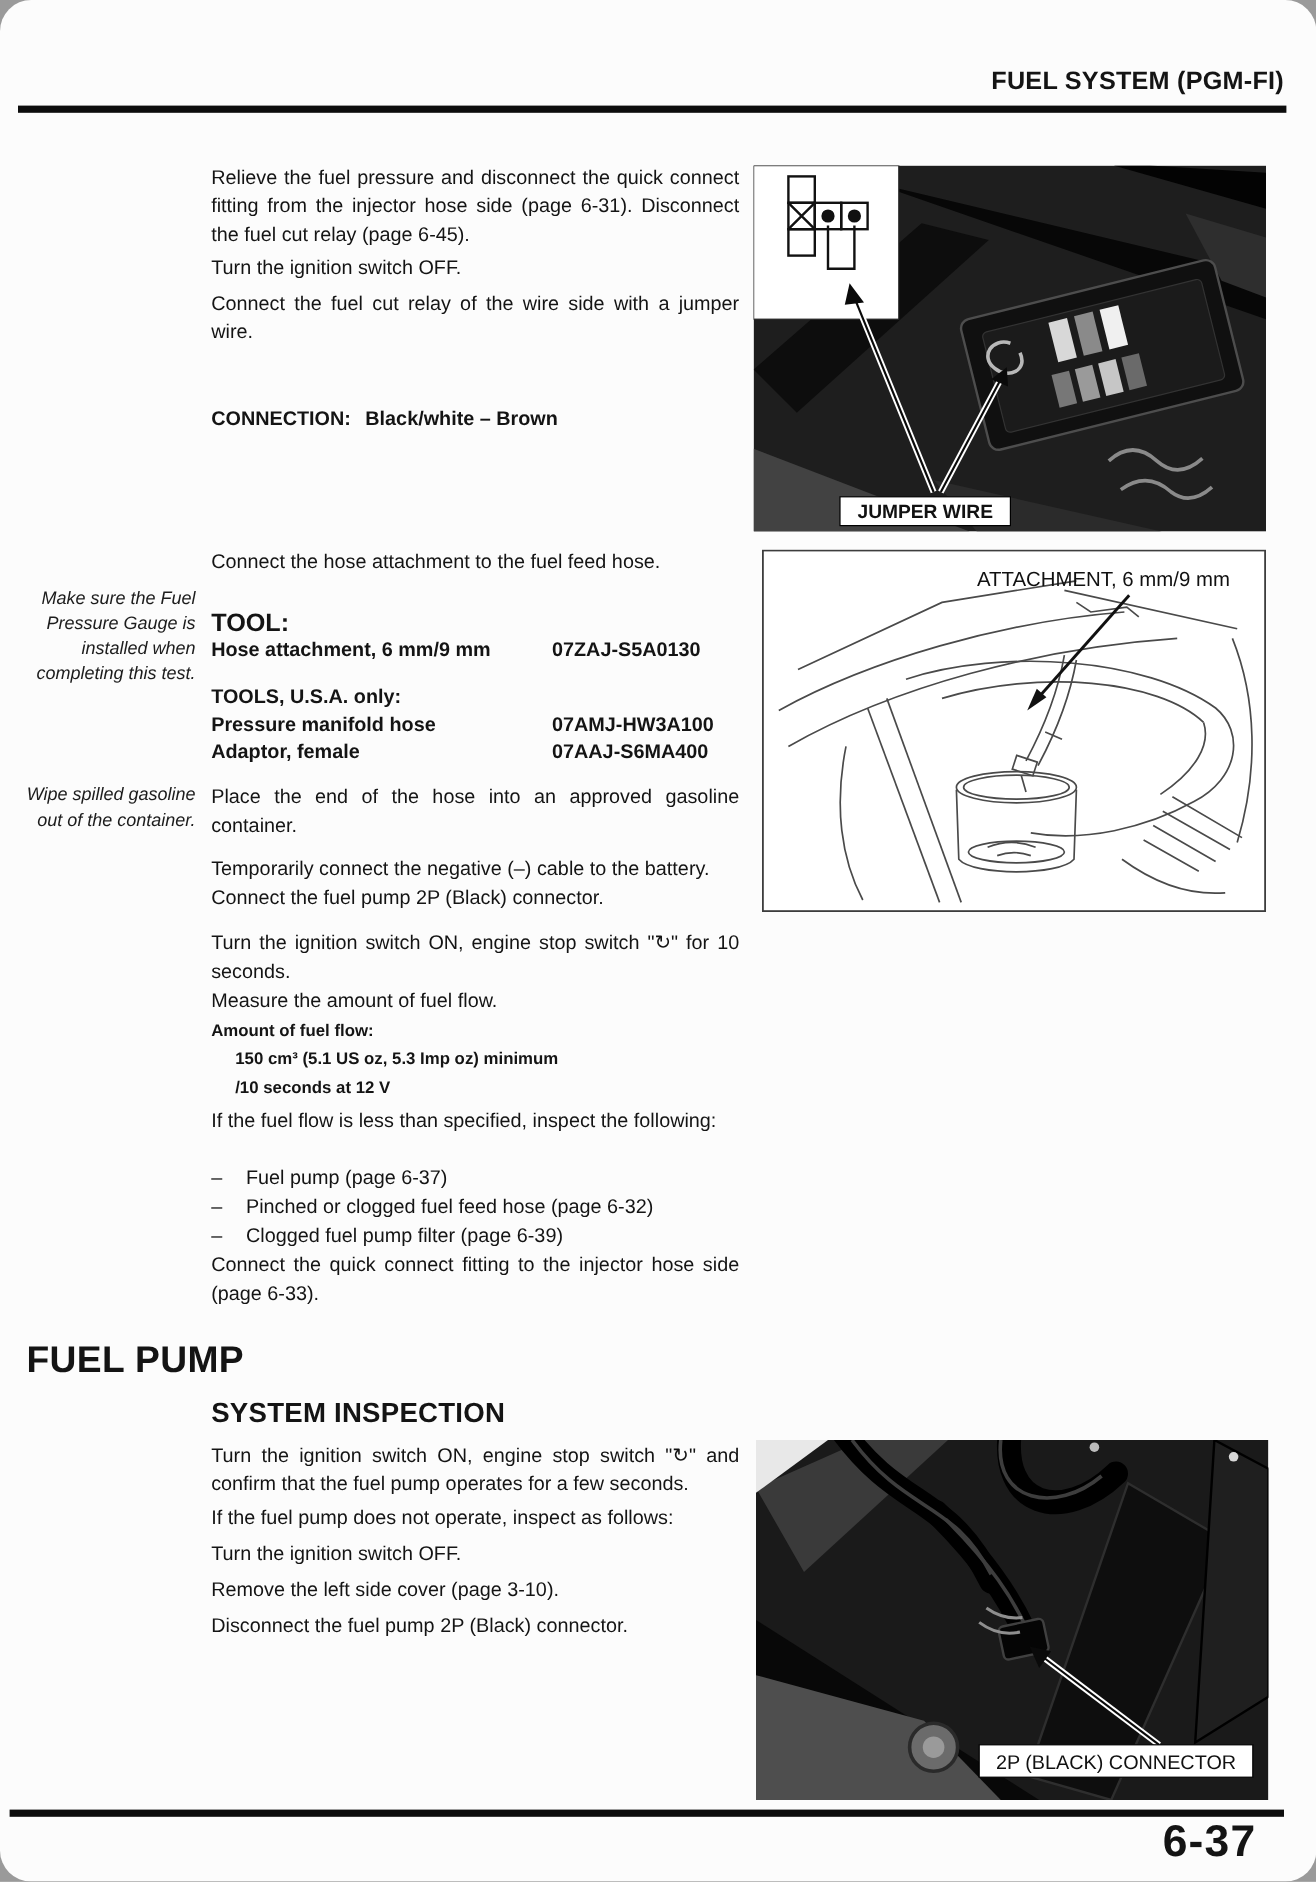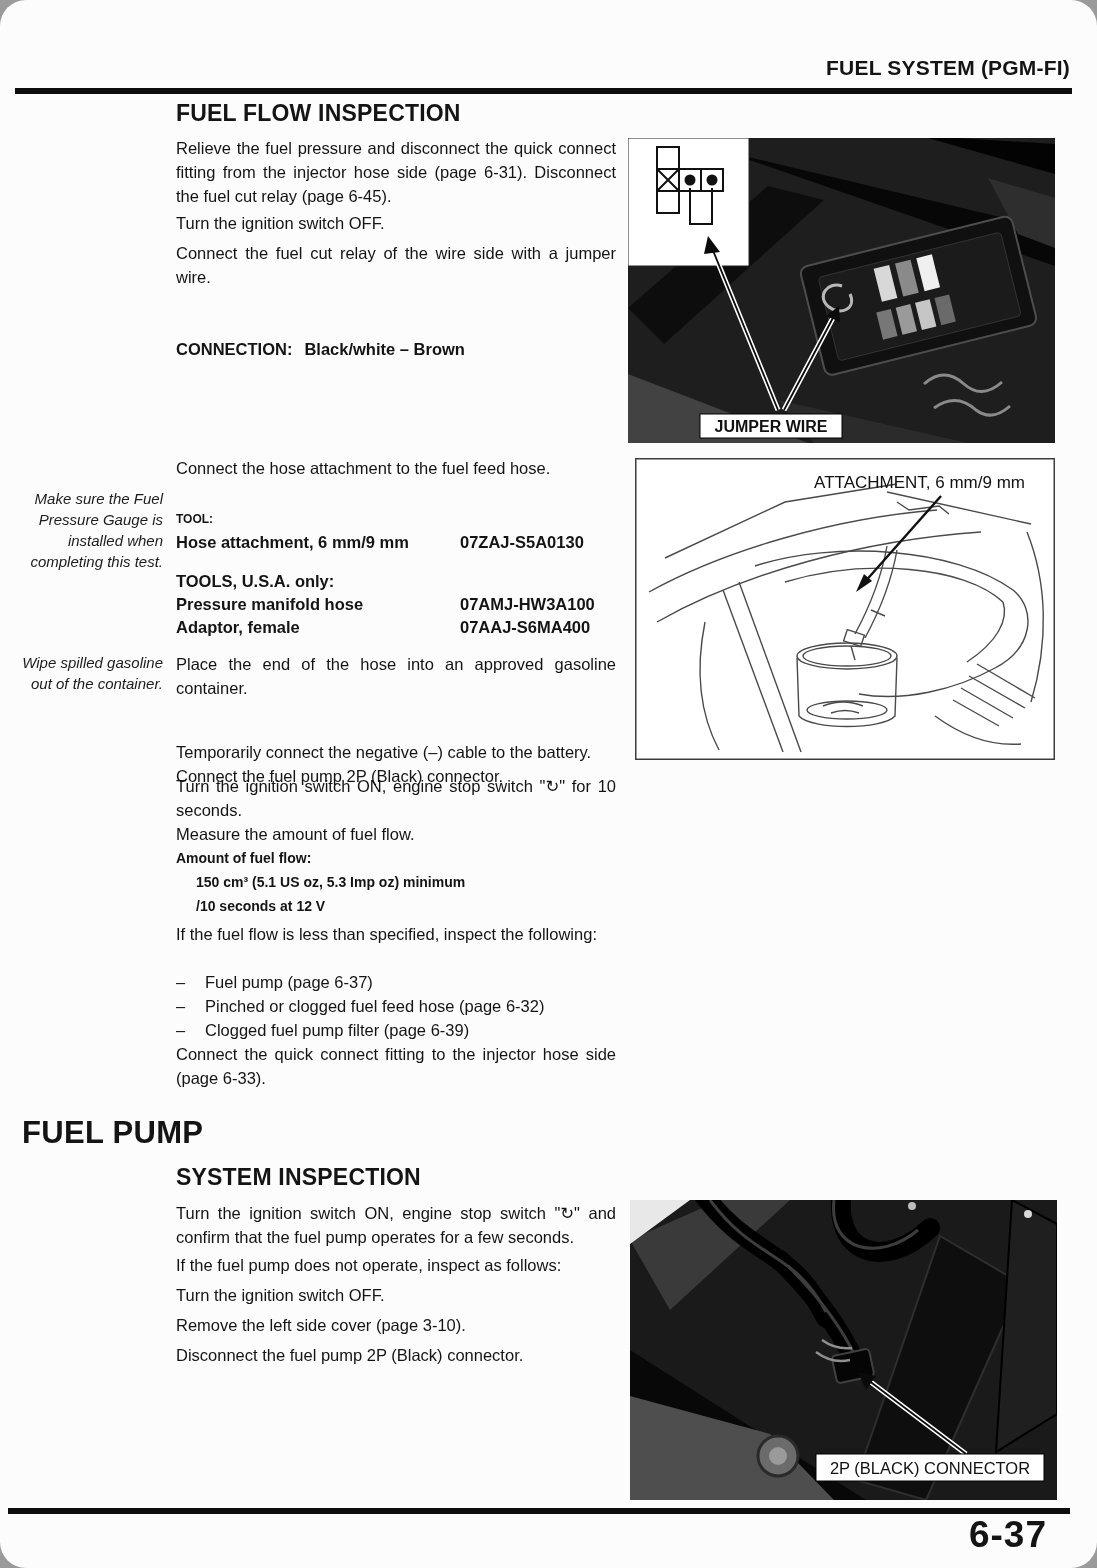--- a/index.html
+++ b/index.html
@@ -53,36 +53,35 @@
   .page-number{top:1514px;right:50px;font-size:37px;font-weight:bold;letter-spacing:1px;}
 </style>
 </head>
 <body>
 
 <div class="page">
 
   <div class="abs header-title">FUEL SYSTEM (PGM-FI)</div>
   <div class="abs header-rule"></div>
 
-  <div class="abs col h2" style="top:100px;">FUEL FLOW INSPECTION</div>
 
   <div class="abs col p" style="top:136px;">Relieve the fuel pressure and disconnect the quick connect fitting from the injector hose side (page 6-31). Disconnect the fuel cut relay (page 6-45).</div>
   <div class="abs col p nj" style="top:211px;">Turn the ignition switch OFF.</div>
   <div class="abs col p" style="top:241px;">Connect the fuel cut relay of the wire side with a jumper wire.</div>
 
   <div class="abs col conn-line" style="top:292px;margin-top:48px;">
     <span>CONNECTION:</span><span class="gap"></span><span>Black/white – Brown</span>
   </div>
 
   <div class="abs col p nj" style="top:456px;">Connect the hose attachment to the fuel feed hose.</div>
 
   <div class="abs margin-note" style="top:488px;">Make sure the Fuel Pressure Gauge is installed when completing this test.</div>
 
   <div class="abs col" style="top:508px;">
-    <div class="bold" style="font-size:12px;line-height:23px;">TOOL:</div>
+    <div class="bold" style="font-size:21px;line-height:23px;">TOOL:</div>
     <div class="tool-row">
       <span class="tname">Hose attachment, 6 mm/9 mm</span>
       <span class="tnum">07ZAJ-S5A0130</span>
     </div>
   </div>
 
   <div class="abs col" style="top:570px;">
     <div class="bold" style="font-size:16.5px;line-height:23px;">TOOLS, U.S.A. only:</div>
     <div class="tool-row">
       <span class="tname">Pressure manifold hose</span>
@@ -91,21 +90,21 @@
     <div class="tool-row">
       <span class="tname">Adaptor, female</span>
       <span class="tnum">07AAJ-S6MA400</span>
     </div>
   </div>
 
   <div class="abs margin-note" style="top:652px;">Wipe spilled gasoline out of the container.</div>
 
   <div class="abs col p" style="top:652px;">Place the end of the hose into an approved gasoline container.</div>
 
-  <div class="abs col" style="top:740px;">
+  <div class="abs col" style="top:712px;">
     <div class="p">Temporarily connect the negative (–) cable to the battery.</div>
     <div class="p nj">Connect the fuel pump 2P (Black) connector.</div>
   </div>
 
   <div class="abs col" style="top:774px;">
     <div class="p">Turn the ignition switch ON, engine stop switch "↻" for 10 seconds.</div>
     <div class="p nj">Measure the amount of fuel flow.</div>
   </div>
 
   <div class="abs col flow-block" style="top:846px;">

